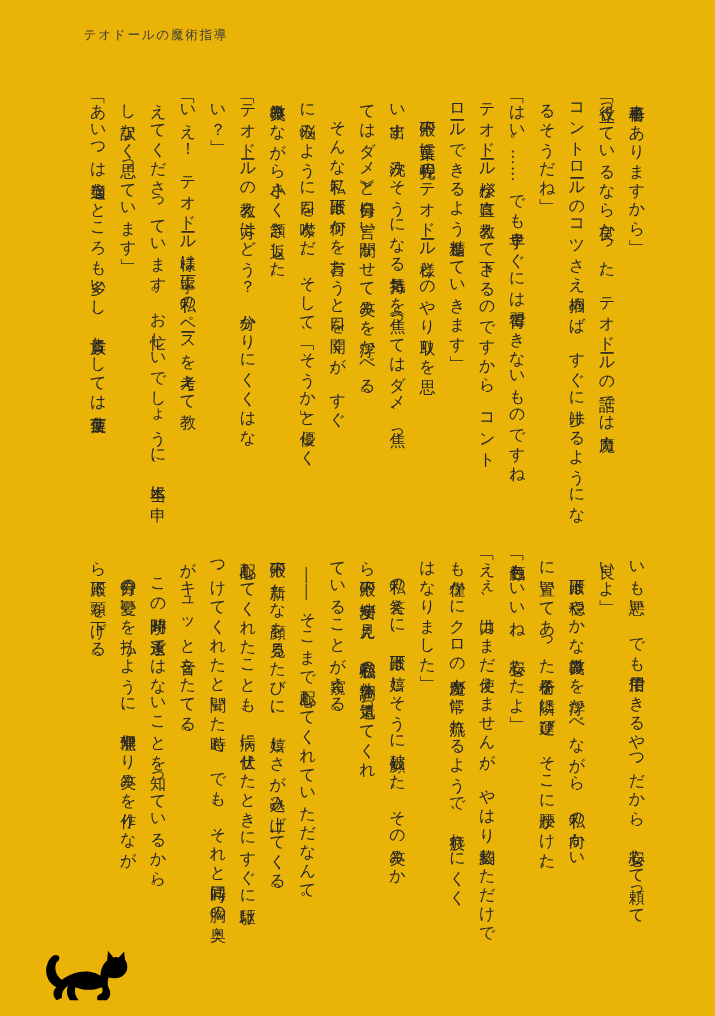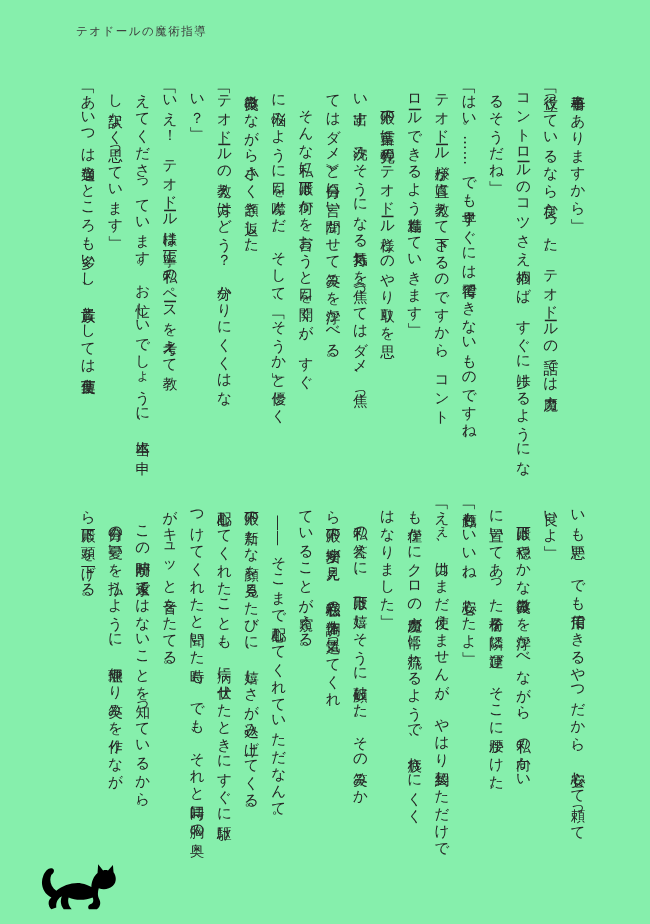--- a/index.html
+++ b/index.html
@@ -5,21 +5,21 @@
   html, body { margin: 0; padding: 0; }
   body {
     width: 650px; height: 924px;
     background: #ffffff;
     position: relative;
     overflow: hidden;
     font-family: "DejaVu Serif", "Liberation Serif", serif;
   }
   .page {
     position: absolute; inset: 0;
-    background: #86efac;
+    background: #eab308;
   }
   .running-head {
     position: absolute;
     top: 24px; left: 76px;
     font-size: 11.5px;
     color: #3c3c3c;
     letter-spacing: 1.5px;
     writing-mode: horizontal-tb;
   }
   .band {

